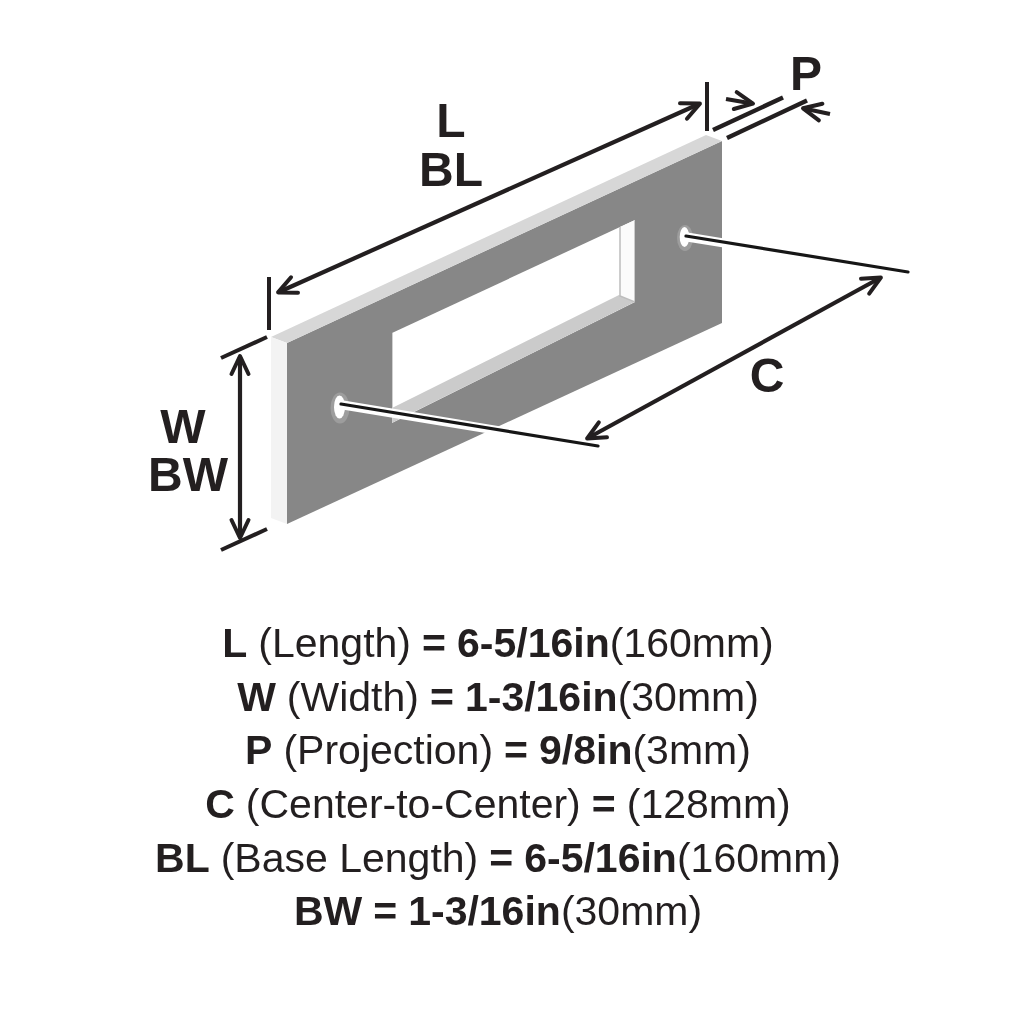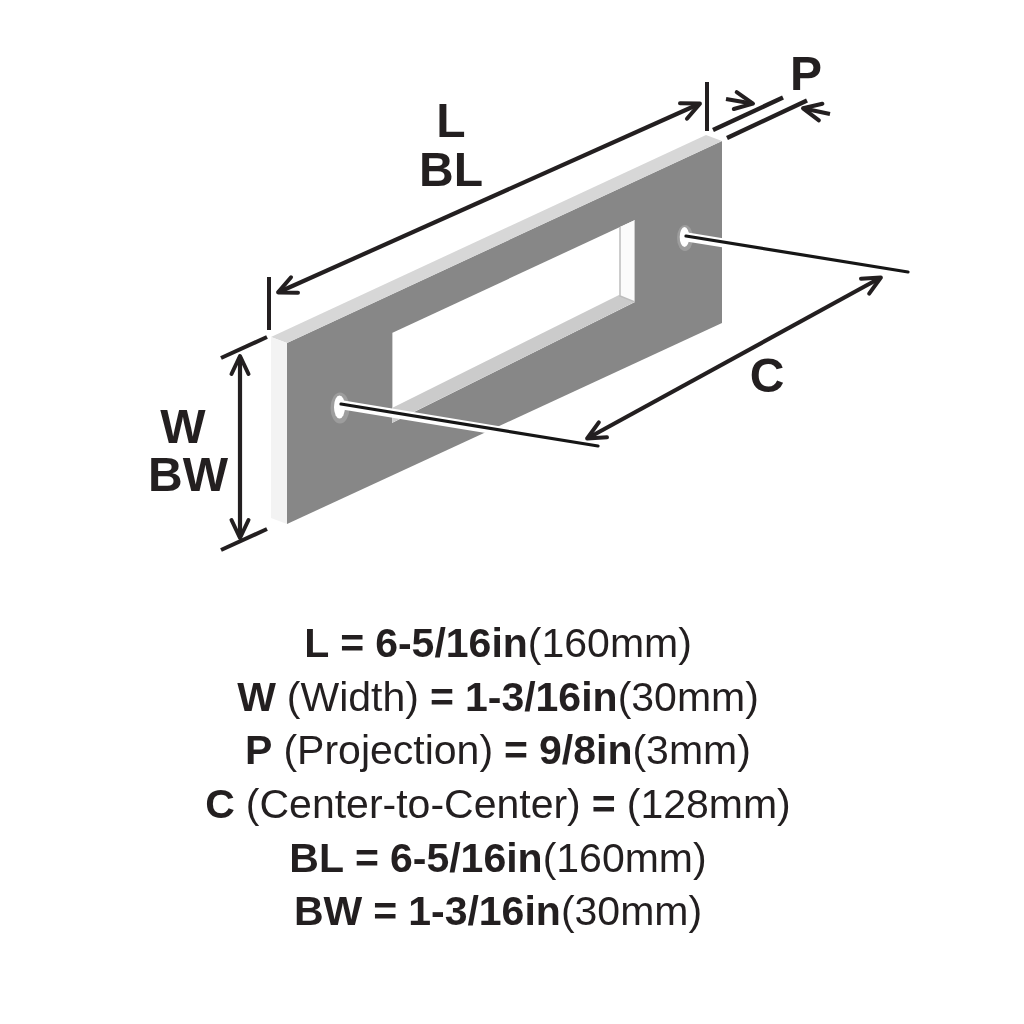--- a/index.html
+++ b/index.html
@@ -84,20 +84,21 @@
     <text class="dlabel" x="451" y="186">BL</text>
     <text class="dlabel" x="806" y="90">P</text>
     <text class="dlabel" x="183" y="443">W</text>
     <text class="dlabel" x="188" y="491">BW</text>
     <text class="dlabel" x="767" y="392">C</text>
   </svg>
 
   <div class="legend">
     <div class="legend-row">
       <span class="lg-b">L</span>
+      <span class="lg-name">(Length)</span>
       <span class="lg-b lg-eq">=</span>
       <span class="lg-b">6-5/16in</span>
       <span>(160mm)</span>
     </div>
     <div class="legend-row">
       <span class="lg-b">W</span>
       <span class="lg-name">(Width)</span>
       <span class="lg-b lg-eq">=</span>
       <span class="lg-b">1-3/16in</span>
       <span>(30mm)</span>
@@ -110,20 +111,21 @@
       <span>(3mm)</span>
     </div>
     <div class="legend-row">
       <span class="lg-b">C</span>
       <span class="lg-name">(Center-to-Center)</span>
       <span class="lg-b lg-eq">=</span>
       <span>(128mm)</span>
     </div>
     <div class="legend-row">
       <span class="lg-b">BL</span>
+      <span class="lg-name">(Base Length)</span>
       <span class="lg-b lg-eq">=</span>
       <span class="lg-b">6-5/16in</span>
       <span>(160mm)</span>
     </div>
     <div class="legend-row">
       <span class="lg-b">BW</span>
       <span class="lg-b lg-eq">=</span>
       <span class="lg-b">1-3/16in</span>
       <span>(30mm)</span>
     </div>

